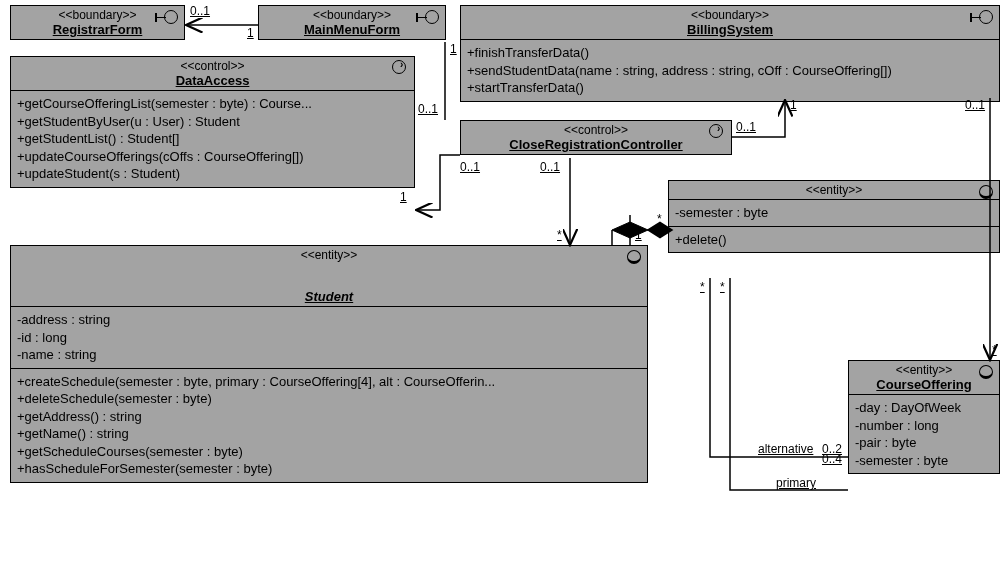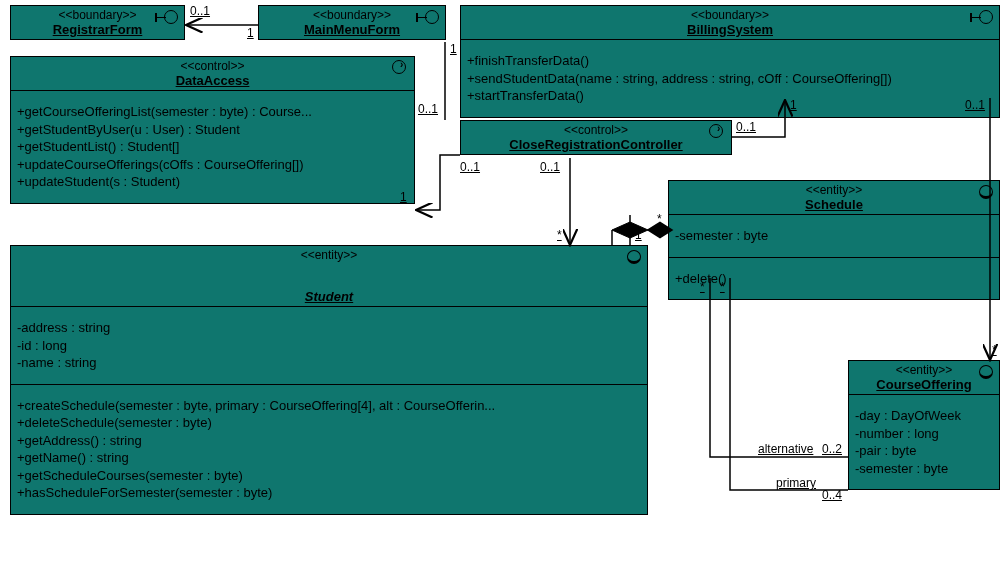--- a/index.html
+++ b/index.html
@@ -9,41 +9,41 @@
     font-family: Arial, Helvetica, sans-serif;
     font-size: 13px;
     background: #fff;
     width: 1007px;
     height: 571px;
     position: relative;
   }
   .class-box {
     position: absolute;
     border: 1.5px solid #000;
-    background: #0f766e;
+    background: #a3a3a3;
   }
   .class-header {
     text-align: center;
     padding: 2px 4px;
     position: relative;
   }
   .stereotype {
     font-size: 12px;
   }
   .class-name {
     font-weight: bold;
     text-decoration: underline;
   }
   .class-name.abstract {
     font-style: italic;
     margin-top: 27px;
   }
   .section {
     border-top: 1.5px solid #000;
-    padding: 12px 6px;
+    padding: 4px 6px;
     text-align: left;
     font-size: 13px;
     line-height: 1.35;
   }
   .icon {
     position: absolute;
     right: 6px;
     top: 2px;
   }
   .circle-only {
@@ -175,21 +175,20 @@
   <div class="class-header">
     <div class="stereotype">&lt;&lt;control&gt;&gt;</div>
     <div class="class-name">CloseRegistrationController</div>
     <span class="icon"><span class="circle-arrow"><span class="ca-circle"></span><span class="ca-arr">›</span></span></span>
   </div>
 </div>
 
 <div class="class-box" style="left:668px; top:180px; width:332px;">
   <div class="class-header">
     <div class="stereotype">&lt;&lt;entity&gt;&gt;</div>
-    <div class="class-name">Schedule</div>
     <span class="icon"><span class="circle-only" style="border-bottom-width:3px;"></span></span>
   </div>
   <div class="section">
     <div>-semester : byte</div>
   </div>
   <div class="section">
     <div>+delete()</div>
   </div>
 </div>
 
@@ -286,13 +285,13 @@
 <div class="assoc-label" style="left:965px; top:98px;">0..1</div>
 <div class="assoc-label" style="left:992px; top:343px;">*</div>
 
 <div class="assoc-label" style="left:700px; top:280px;">*</div>
 <div class="assoc-label" style="left:720px; top:280px;">*</div>
 
 <div class="assoc-label" style="left:758px; top:442px;">alternative</div>
 <div class="assoc-label" style="left:822px; top:442px;">0..2</div>
 
 <div class="assoc-label" style="left:776px; top:476px;text-align:center;">primary</div>
-<div class="assoc-label" style="left:822px; top:488px;">0..4</div>
+<div class="assoc-label" style="left:822px; top:452px;">0..4</div>
 
 </body></html>

